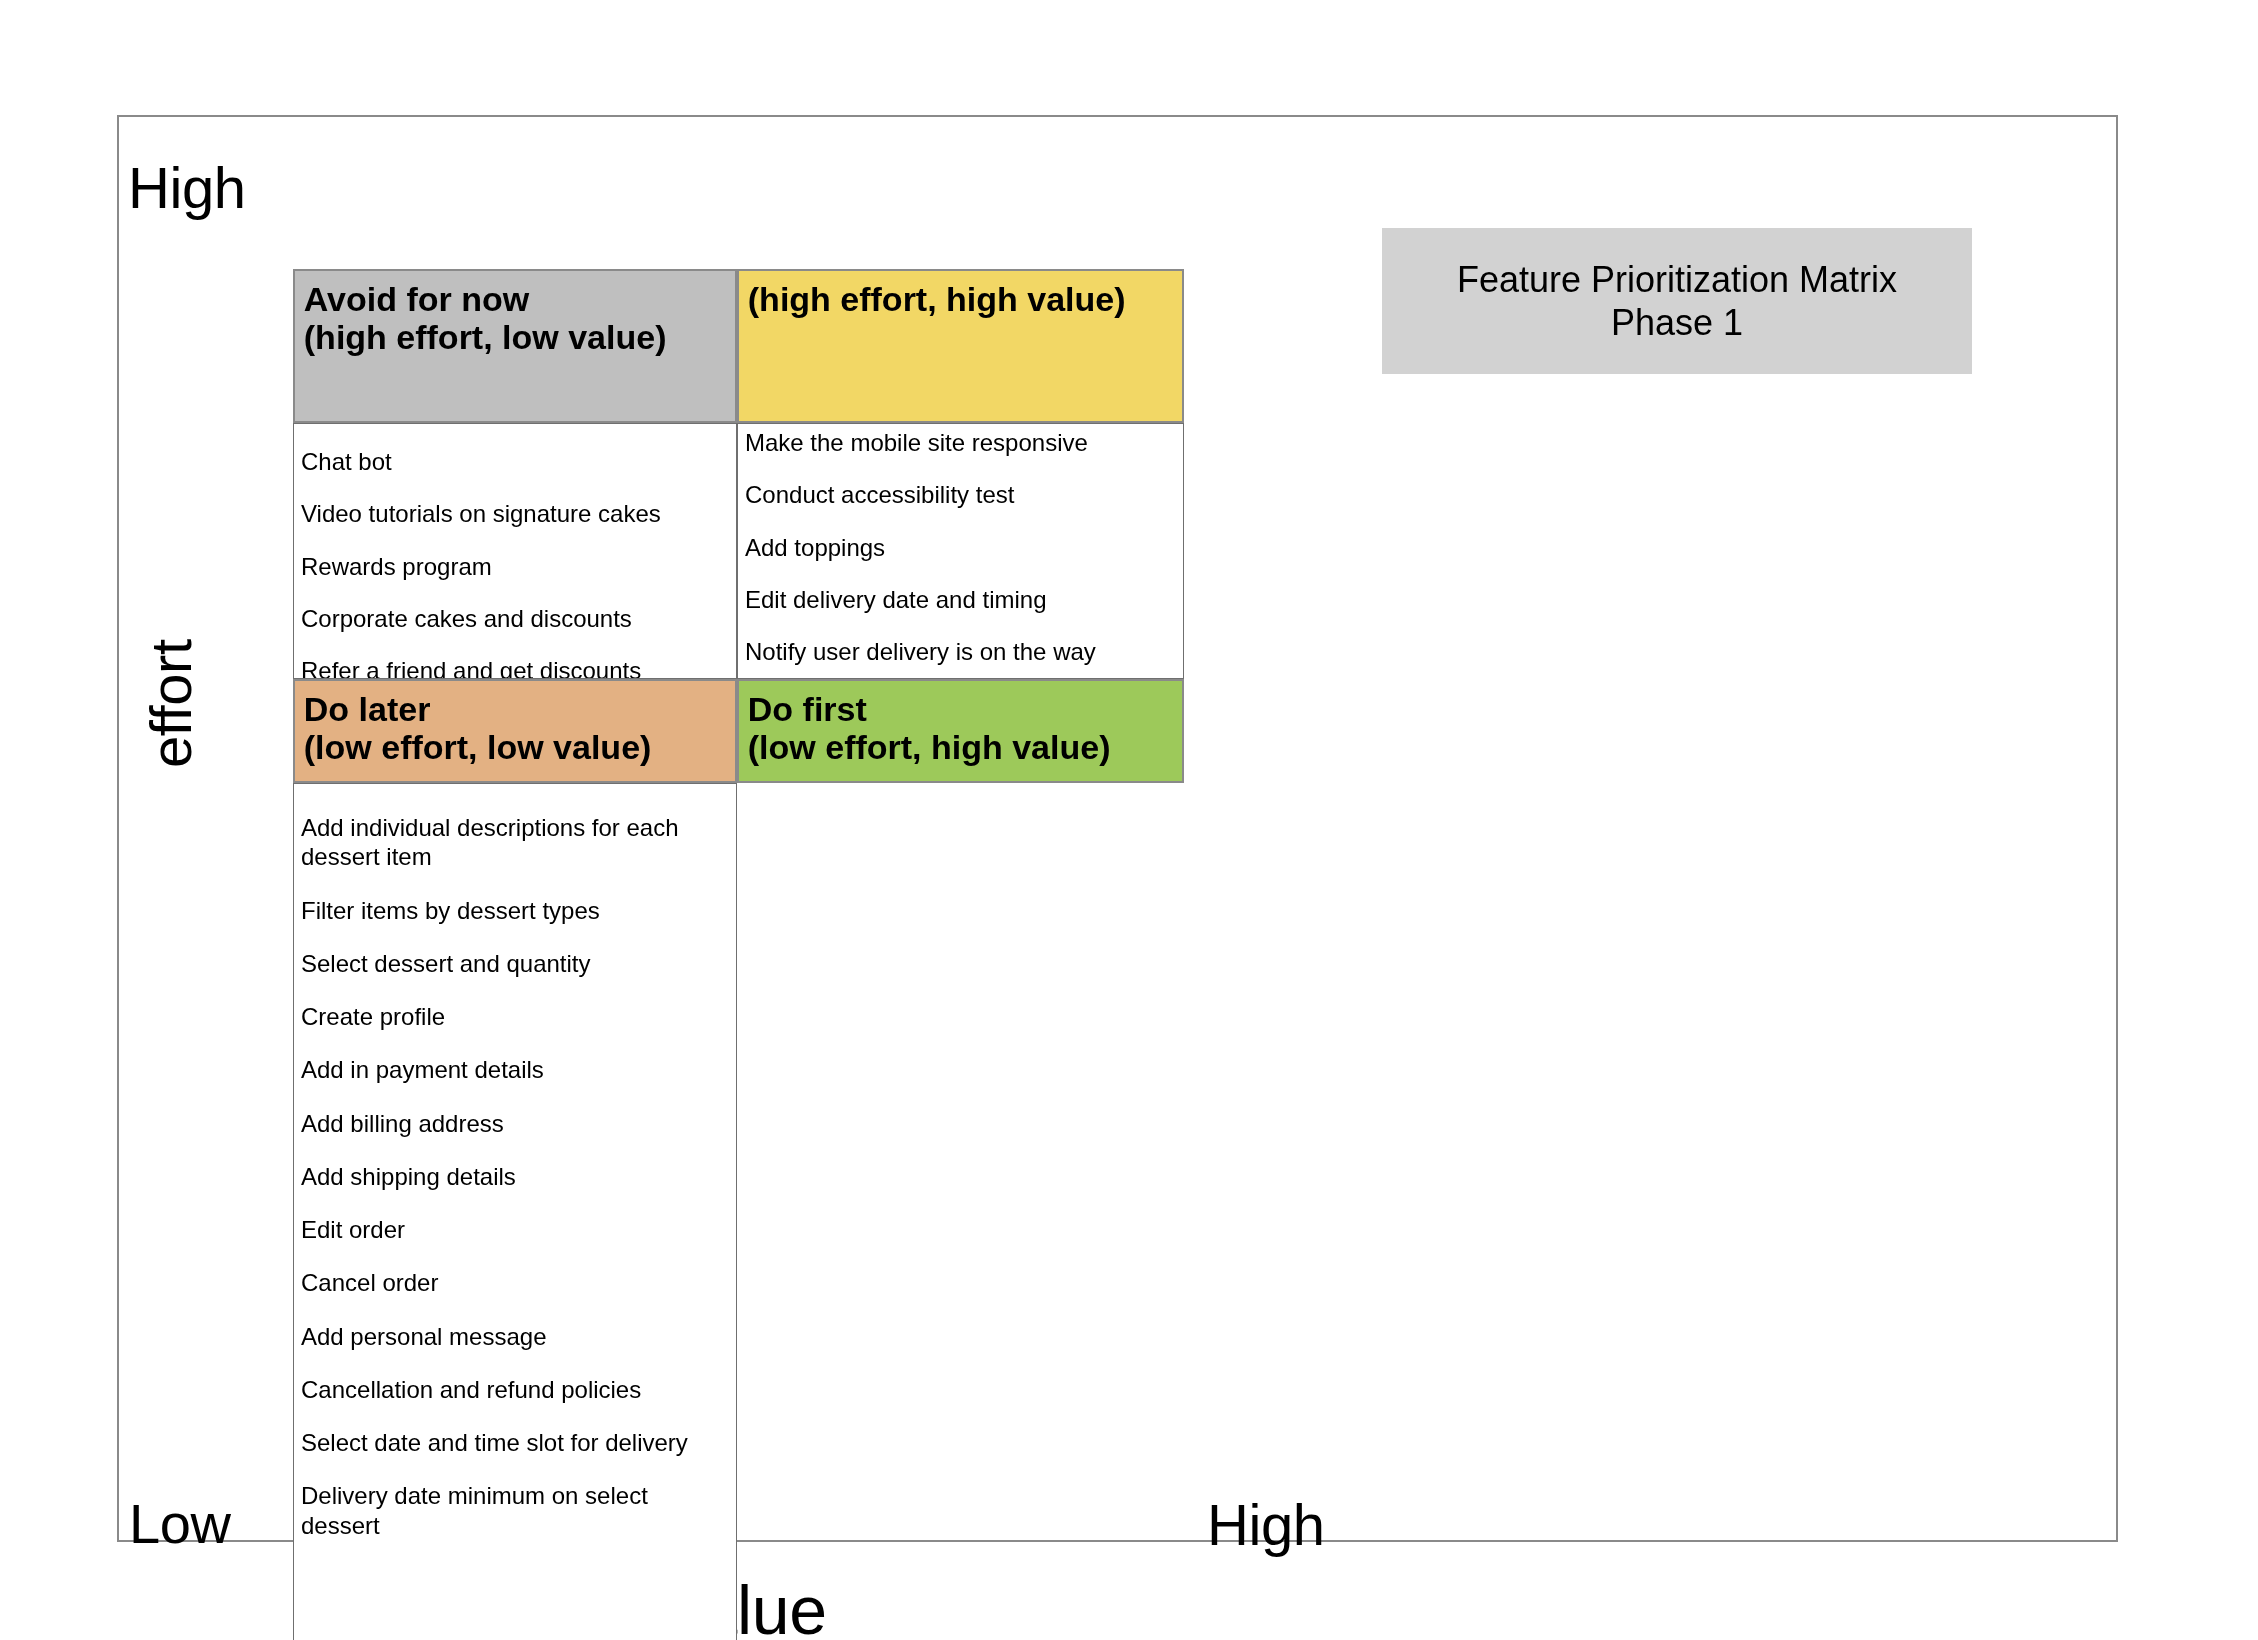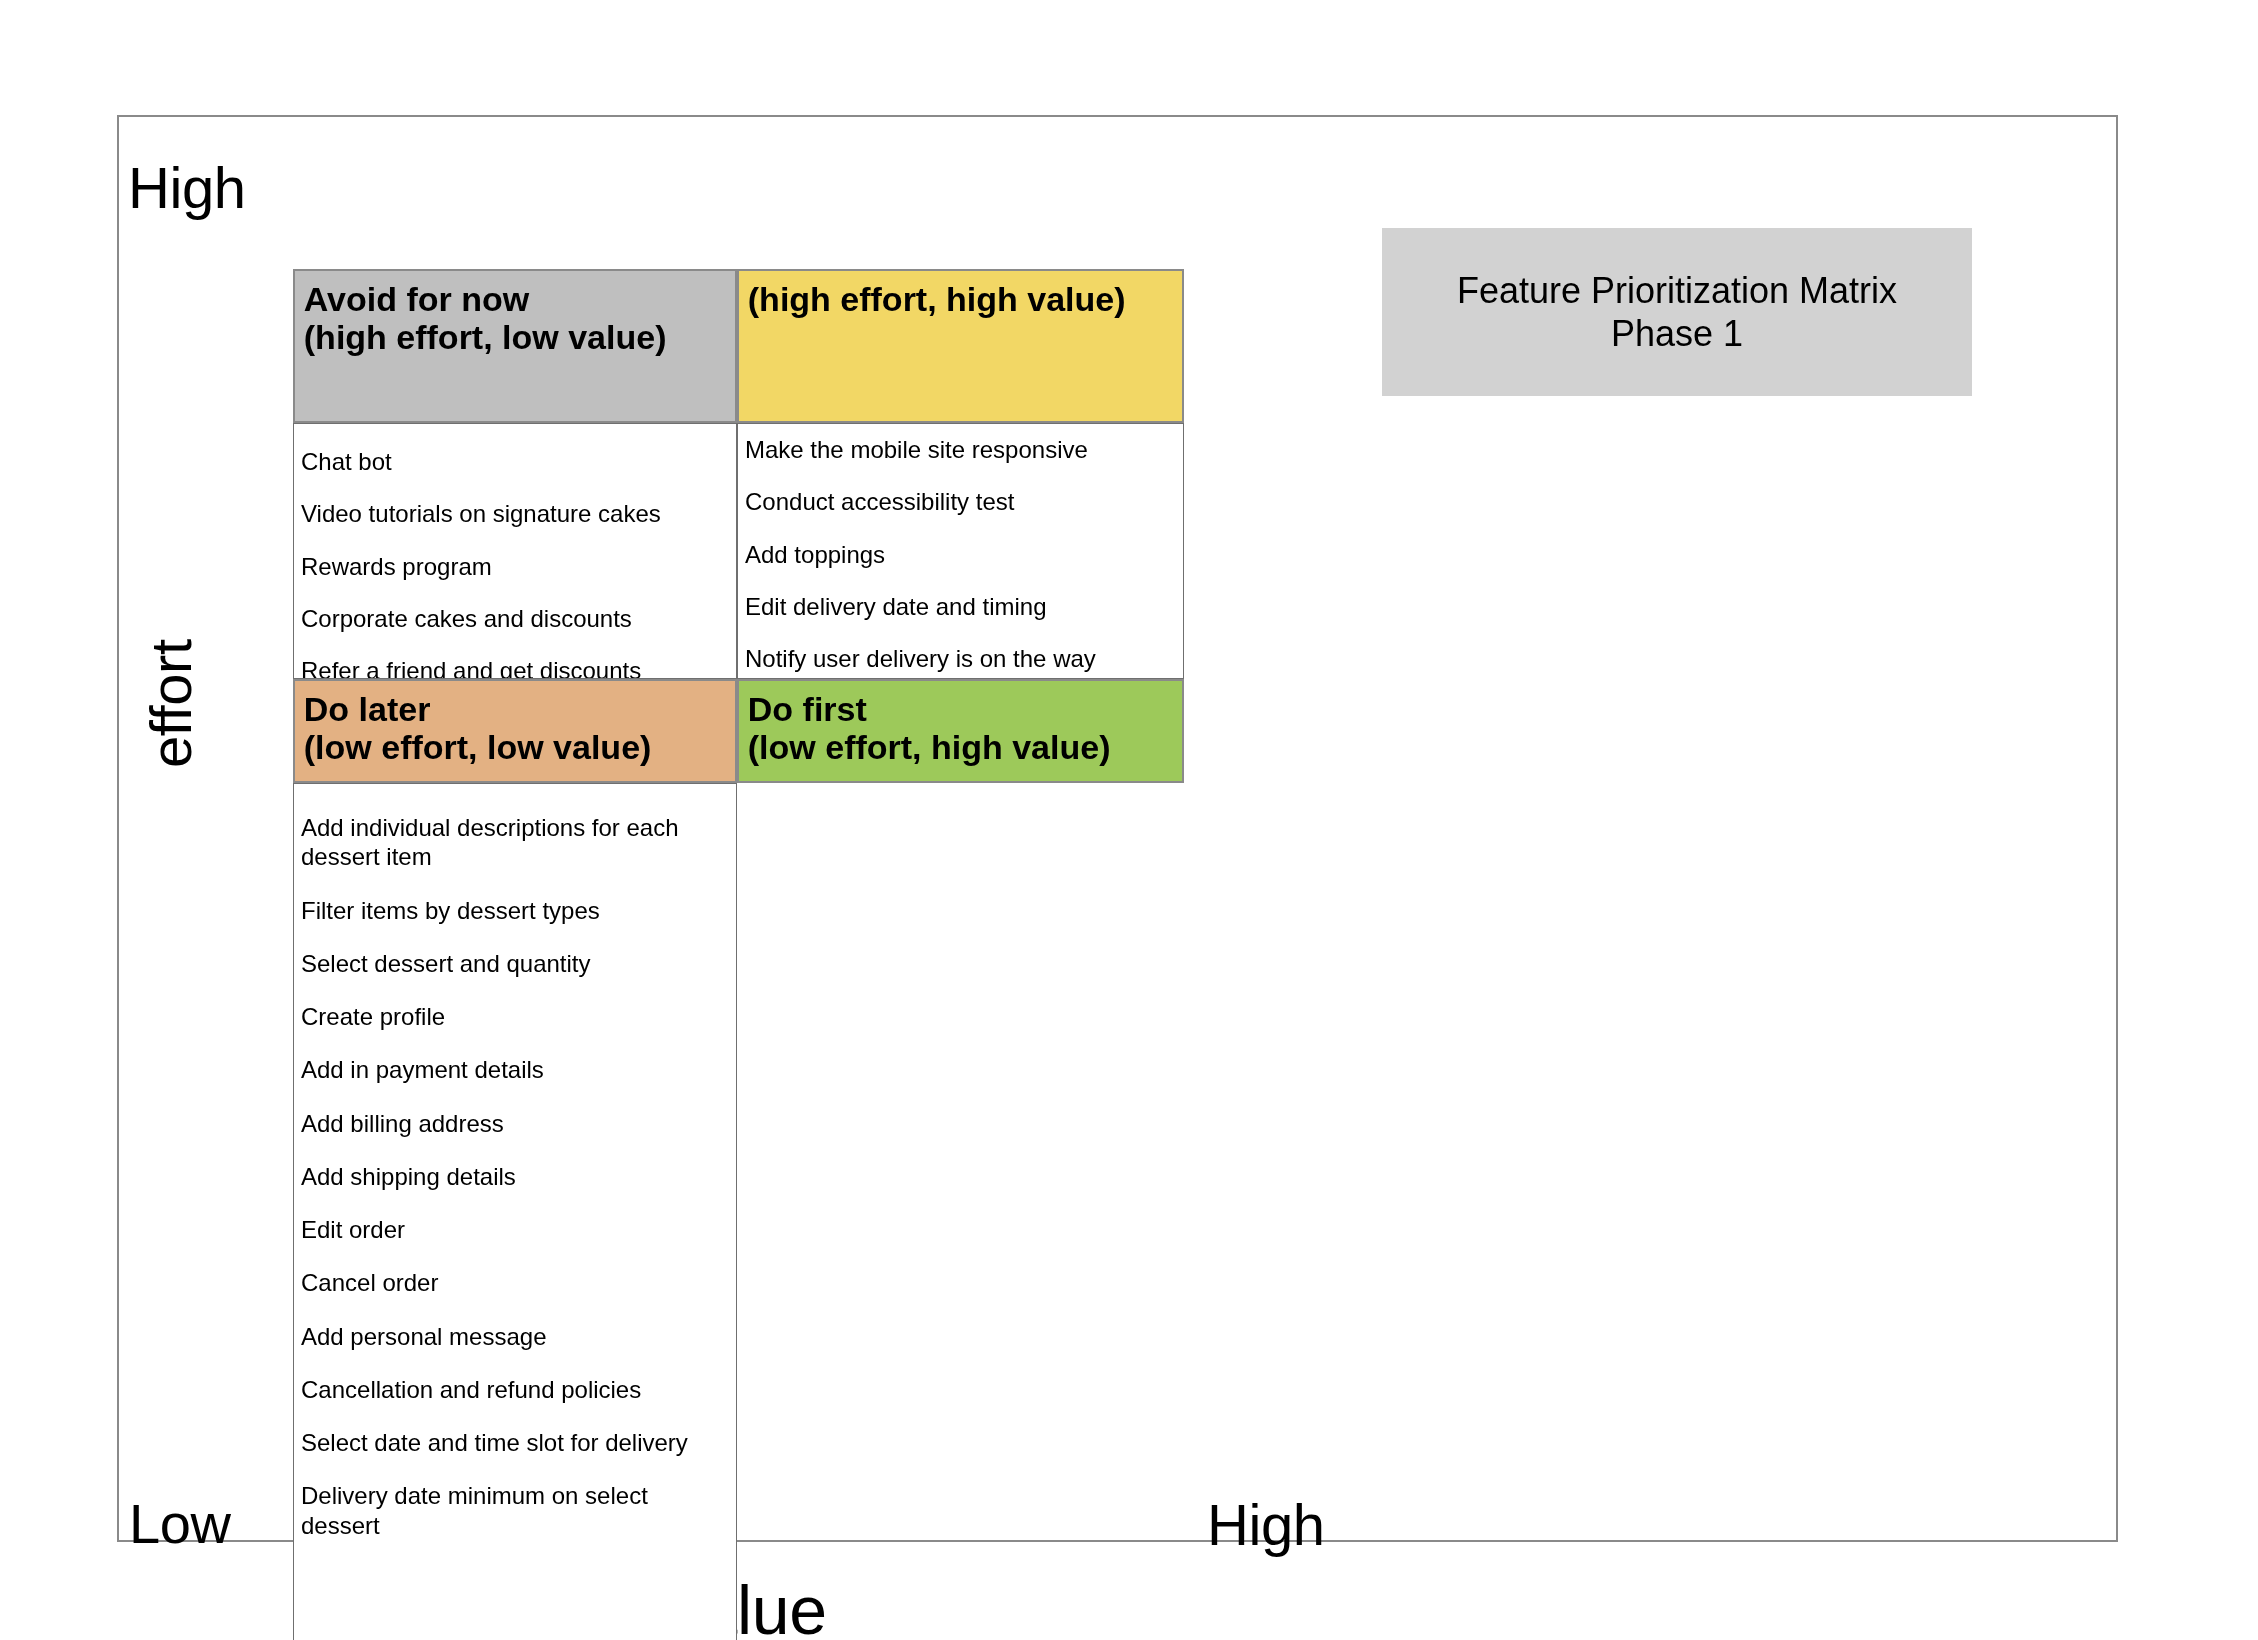--- a/index.html
+++ b/index.html
@@ -66,21 +66,21 @@
     transform-origin: left top;
     letter-spacing: -0.4px;
   }
 
   
   #title-card {
     position: absolute;
     left: 1382px;
     top: 228px;
     width: 590px;
-    height: 168px;
+    height: 146px;
     background: #d2d2d2;
     display: flex;
     flex-direction: column;
     align-items: center;
     justify-content: center;
     box-sizing: border-box;
   }
   #title-card .title-line {
     font-size: 36px;
     color: #000000;
@@ -131,21 +131,21 @@
   }
 
   
   .hdr-gray   { background: #bfbfbf; }
   .hdr-yellow { background: #f2d765; }
   .hdr-orange { background: #e3b183; }
   .hdr-green  { background: #9dc95a; }
 
   
   #quad-body-avoid { padding-top: 23px; }
-  #quad-body-second { padding-top: 11px; }
+  #quad-body-second { padding-top: 4px; }
   #quad-body-later { padding-top: 48px; }
   #quad-body-first { padding-top: 29px; }
   #quad-body-later .item { margin-bottom: 25.6px; }
   #quad-body-first .item { margin-bottom: 24px; }
 </style>
 </head>
 <body>
 
 <div id="diagram-frame"></div>
 

